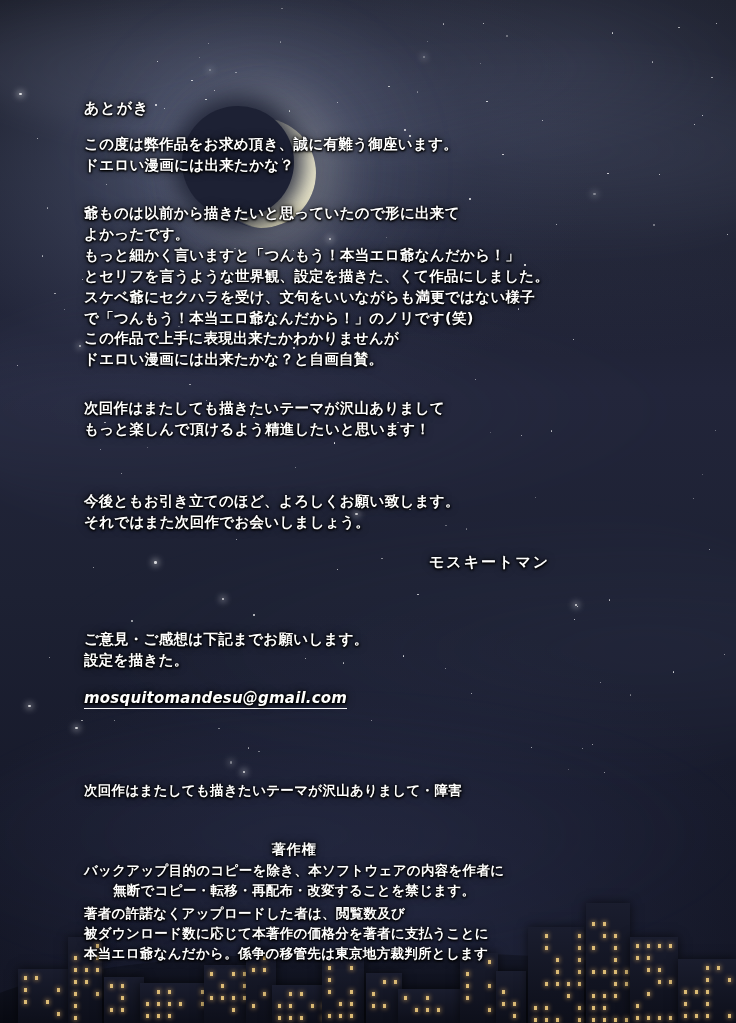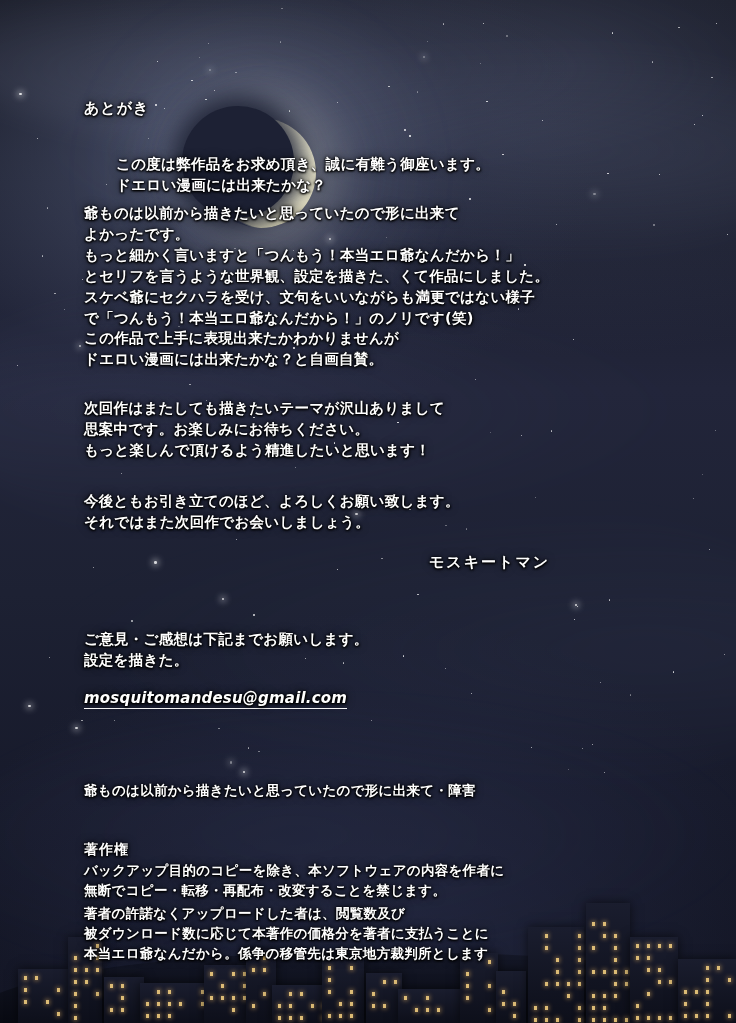--- a/index.html
+++ b/index.html
@@ -484,42 +484,41 @@
         <i style="left: 50px; top: 55px; background: rgb(255, 216, 132);"></i>
       </div>
     </div>
 
   <div class="text-layer">
 
     <div class="blk" style="top:98px;">
       <div class="line heading">あとがき</div>
     </div>
 
-    <div class="blk" style="top:154px;margin-left:32px;">
+    <div class="blk" style="top:134px;">
       <div class="line">この度は弊作品をお求め頂き、誠に有難う御座います。</div>
       <div class="line">ドエロい漫画には出来たかな？</div>
     </div>
 
     <div class="blk" style="top:203px;">
       <div class="line">爺ものは以前から描きたいと思っていたので形に出来て</div>
       <div class="line">よかったです。</div>
       <div class="line">もっと細かく言いますと「つんもう！本当エロ爺なんだから！」</div>
       <div class="line">とセリフを言うような世界観、設定を描きた、くて作品にしました。</div>
       <div class="line">スケベ爺にセクハラを受け、文句をいいながらも満更ではない様子</div>
       <div class="line">で「つんもう！本当エロ爺なんだから！」のノリです(笑)</div>
     </div>
 
     <div class="blk" style="top:328px;">
       <div class="line">この作品で上手に表現出来たかわかりませんが</div>
       <div class="line">ドエロい漫画には出来たかな？と自画自賛。</div>
     </div>
 
     <div class="blk" style="top:398px;">
       <div class="line">次回作はまたしても描きたいテーマが沢山ありまして</div>
-      <div class="line">思案中です。お楽しみにお待ちください。</div>
       <div class="line">もっと楽しんで頂けるよう精進したいと思います！</div>
     </div>
 
     <div class="blk" style="top:491px;">
       <div class="line">今後ともお引き立てのほど、よろしくお願い致します。</div>
       <div class="line">それではまた次回作でお会いしましょう。</div>
     </div>
 
     <div class="blk" style="top:552px; left:429px;">
       <div class="line sign">モスキートマン</div>
@@ -528,24 +527,24 @@
     <div class="blk" style="top:629px;">
       <div class="line">ご意見・ご感想は下記までお願いします。</div>
       <div class="line">設定を描きた。</div>
     </div>
 
     <div class="blk" style="top:688px;">
       <span class="mail">mosquitomandesu@gmail.com</span>
     </div>
 
     <div class="blk" style="top:780px;">
-      <div class="line small">爺ものは以前から描きたいと思っていたので形に出来て・障害</div>
-    </div>
-
-    <div class="blk" style="top:839px;">
+      <div class="line small">次回作はまたしても描きたいテーマが沢山ありまして・障害</div>
+    </div>
+
+    <div class="blk" style="top:839px;text-align:center;">
       <div class="line legal-head">著作権</div>
       <div class="line small">バックアップ目的のコピーを除き、本ソフトウェアの内容を作者に</div>
       <div class="line small">無断でコピー・転移・再配布・改変することを禁じます。</div>
     </div>
 
     <div class="blk" style="top:903px;">
       <div class="line small">著者の許諾なくアップロードした者は、閲覧数及び</div>
       <div class="line small">被ダウンロード数に応じて本著作の価格分を著者に支払うことに</div>
       <div class="line small">本当エロ爺なんだから。係争の移管先は東京地方裁判所とします</div>
     </div>

